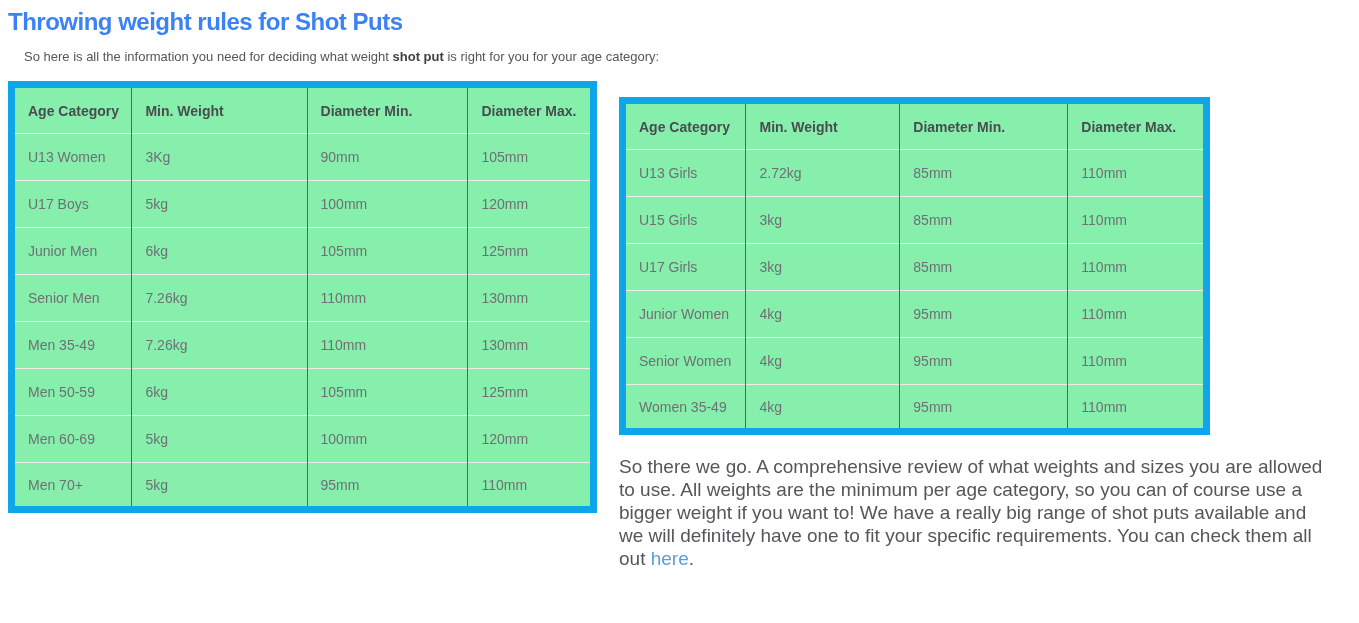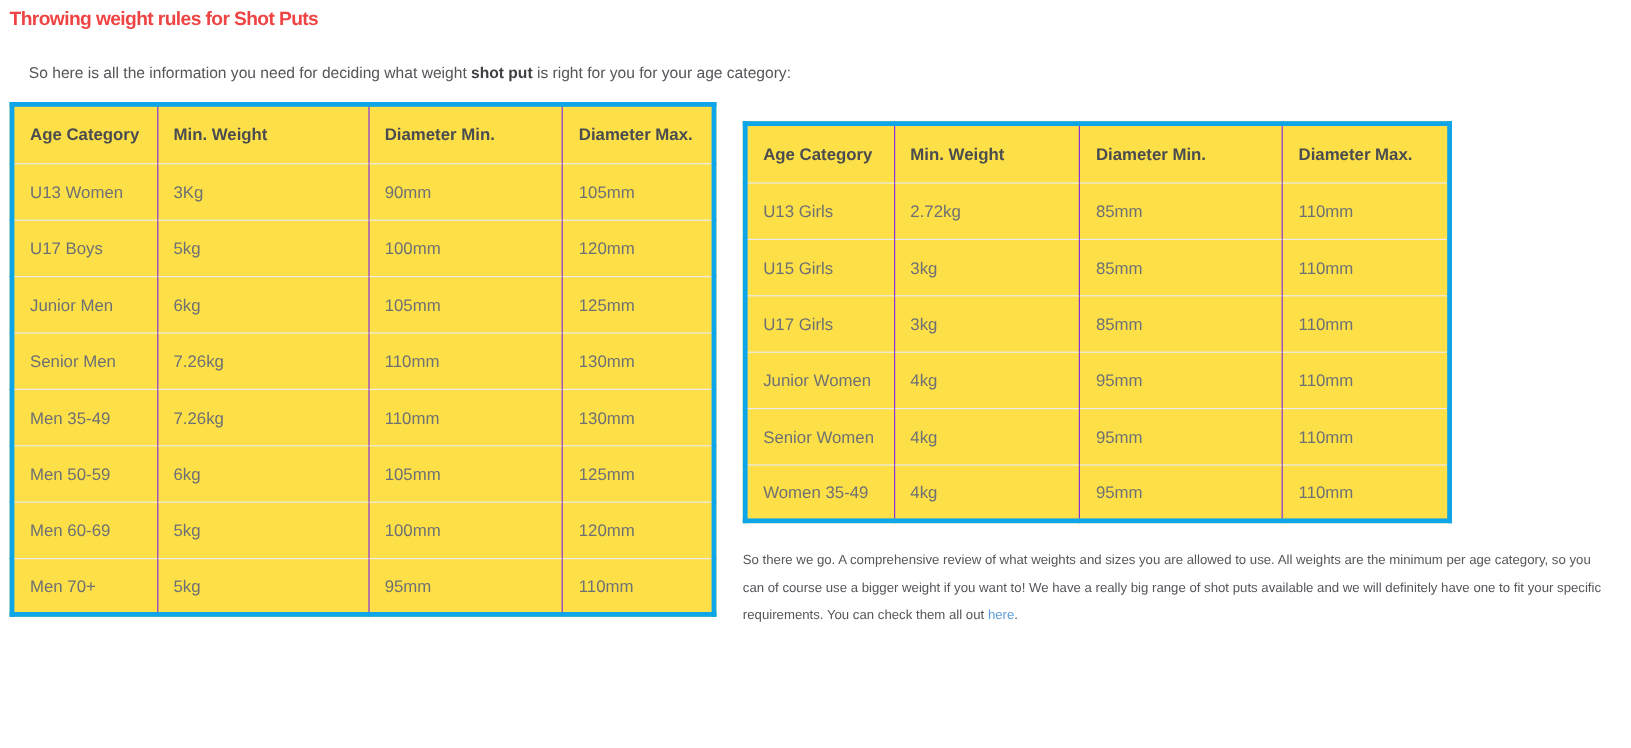--- a/index.html
+++ b/index.html
@@ -5,43 +5,43 @@
   * { box-sizing: border-box; }
   html, body { margin: 0; padding: 0; background: #ffffff; }
   body {
     font-family: "Liberation Sans", sans-serif;
     width: 1359px; height: 623px; overflow: hidden;
     color: #54565a;
   }
   .page { padding: 6px 8px 0 8px; }
 
   h1.page-title {
-    margin: 2px 0 27px 0;
-    font-size: 16px;
+    margin: 2px 0 13px 0;
+    font-size: 24px;
     font-weight: 700;
     letter-spacing: -0.5px;
-    color: #ef4444;
+    color: #3b82f6;
   }
 
   p.intro {
     margin: 0 0 17px 16px;
     font-size: 13px;
     color: #54565a;
   }
   p.intro b { color: #3f4145; }
 
   .tables-row { display: flex; align-items: flex-start; }
   .col-left { flex: none; width: 589px; }
   .col-right { flex: none; margin-left: 22px; padding-top: 16px; width: 716px; }
 
   table.rules-table {
     border-collapse: collapse;
-    border: 4px solid #0ea5e9;
+    border: 7px solid #0ea5e9;
     table-layout: fixed;
-    background: #fde047;
+    background: #86efac;
   }
   table.t-men { width: 589px; }
   table.t-women { width: 591px; }
 
   table.rules-table th, table.rules-table td {
     height: 47px;
     padding: 0 13px;
     vertical-align: middle;
     text-align: left;
     font-size: 14px;
@@ -66,21 +66,21 @@
   table.t-men th:nth-child(3){ width: 159px; }
   table.t-men th:nth-child(4){ width: 124px; }
 
   table.t-women th:nth-child(1){ width: 122px; }
   table.t-women th:nth-child(2){ width: 152px; }
   table.t-women th:nth-child(3){ width: 166px; }
   table.t-women th:nth-child(4){ width: 137px; }
 
   p.outro {
     margin: 20px 12px 0 0;
-    font-size: 11px;
+    font-size: 19px;
     line-height: 23px;
     color: #54565a;
     width: 716px;
   }
   p.outro a {
     color: #5b9dd9;
     text-decoration: none;
     cursor: pointer;
   }
 </style>

